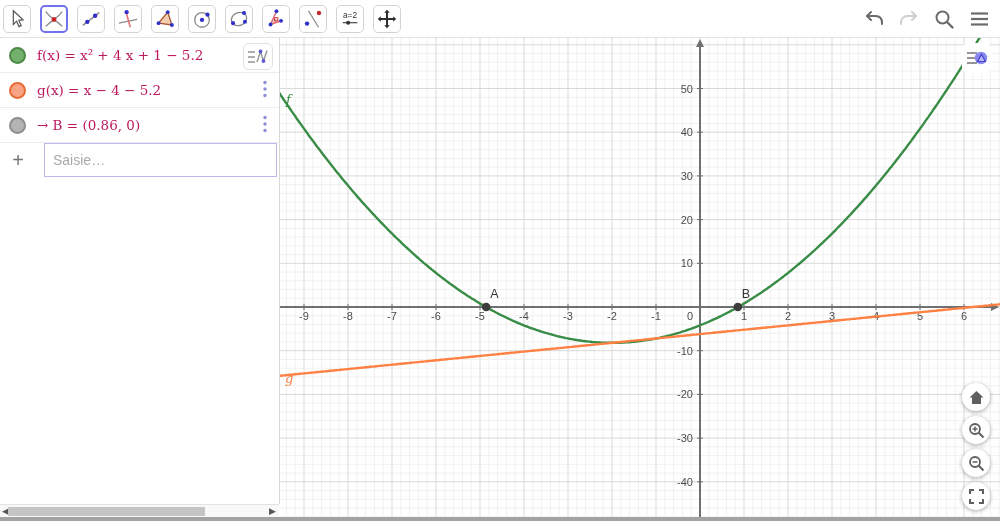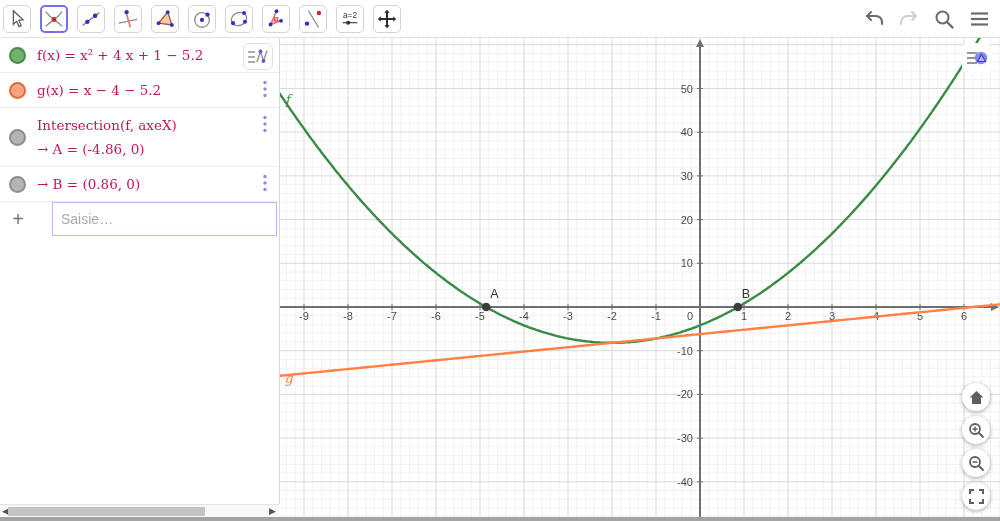--- a/index.html
+++ b/index.html
@@ -51,21 +51,21 @@
   }
   .kebab { position:absolute; right:11px; top:7px; cursor:pointer; }
   .input-row { display:flex; align-items:stretch; height:34px; position:relative; }
   .plus-cell {
     width:36px; display:flex; align-items:center; justify-content:center;
     color:#757575; font-size:20px; font-weight:400; cursor:pointer;
   }
   .saisie-input {
     flex:1; border:1px solid #b9b9ea; outline:none; padding-left:8px;
     font-size:14px; color:#444; font-family:"Liberation Sans",sans-serif;
-    margin:0 2px 0 16px; background:#fff;
+    margin:0 2px 0 8px; background:#fff;
   }
   .saisie-input::placeholder { color:#a9a9a9; }
 
   
   .hscroll {
     position:absolute; left:0; top:504px; width:279px; height:13px;
     background:#f8f8f8; border-top:1px solid #e3e3e3;
   }
   .hscroll .thumb {
     position:absolute; left:8px; top:2px; width:197px; height:9px;
@@ -225,32 +225,20 @@
             <polyline points="11,16 14.5,5.5 17.5,15 21,4.5" stroke="#9a9a9a" stroke-width="1.5" fill="none"></polyline>
             <circle cx="14.5" cy="5.5" r="1.9" fill="#5b5bd6"></circle>
             <circle cx="17.5" cy="15" r="1.9" fill="#5b5bd6"></circle>
           </svg>
         </div>
       </div>
       <div class="alg-row">
         <span class="bullet" style="background: rgb(247, 163, 133); border-color: rgb(230, 106, 51);"></span>
         <div class="row-lines">
           <div class="row-line">g(x) = x − 4 − 5.2</div>
-        </div>
-        <div class="kebab"><svg width="6" height="18" viewBox="0 0 6 18">
-            <circle cx="3" cy="2.5" r="1.7" fill="#8f8fd8"></circle>
-            <circle cx="3" cy="9" r="1.7" fill="#8f8fd8"></circle>
-            <circle cx="3" cy="15.5" r="1.7" fill="#8f8fd8"></circle>
-          </svg></div>
-      </div>
-      <div class="alg-row">
-        <span class="bullet" style="background: rgb(180, 180, 180); border-color: rgb(142, 142, 142);"></span>
-        <div class="row-lines">
-          <div class="row-line">Intersection(f, axeX)</div>
-          <div class="row-line">→  A = (-4.86, 0)</div>
         </div>
         <div class="kebab"><svg width="6" height="18" viewBox="0 0 6 18">
             <circle cx="3" cy="2.5" r="1.7" fill="#8f8fd8"></circle>
             <circle cx="3" cy="9" r="1.7" fill="#8f8fd8"></circle>
             <circle cx="3" cy="15.5" r="1.7" fill="#8f8fd8"></circle>
           </svg></div>
       </div>
       <div class="alg-row">
         <span class="bullet" style="background: rgb(180, 180, 180); border-color: rgb(142, 142, 142);"></span>
         <div class="row-lines">

